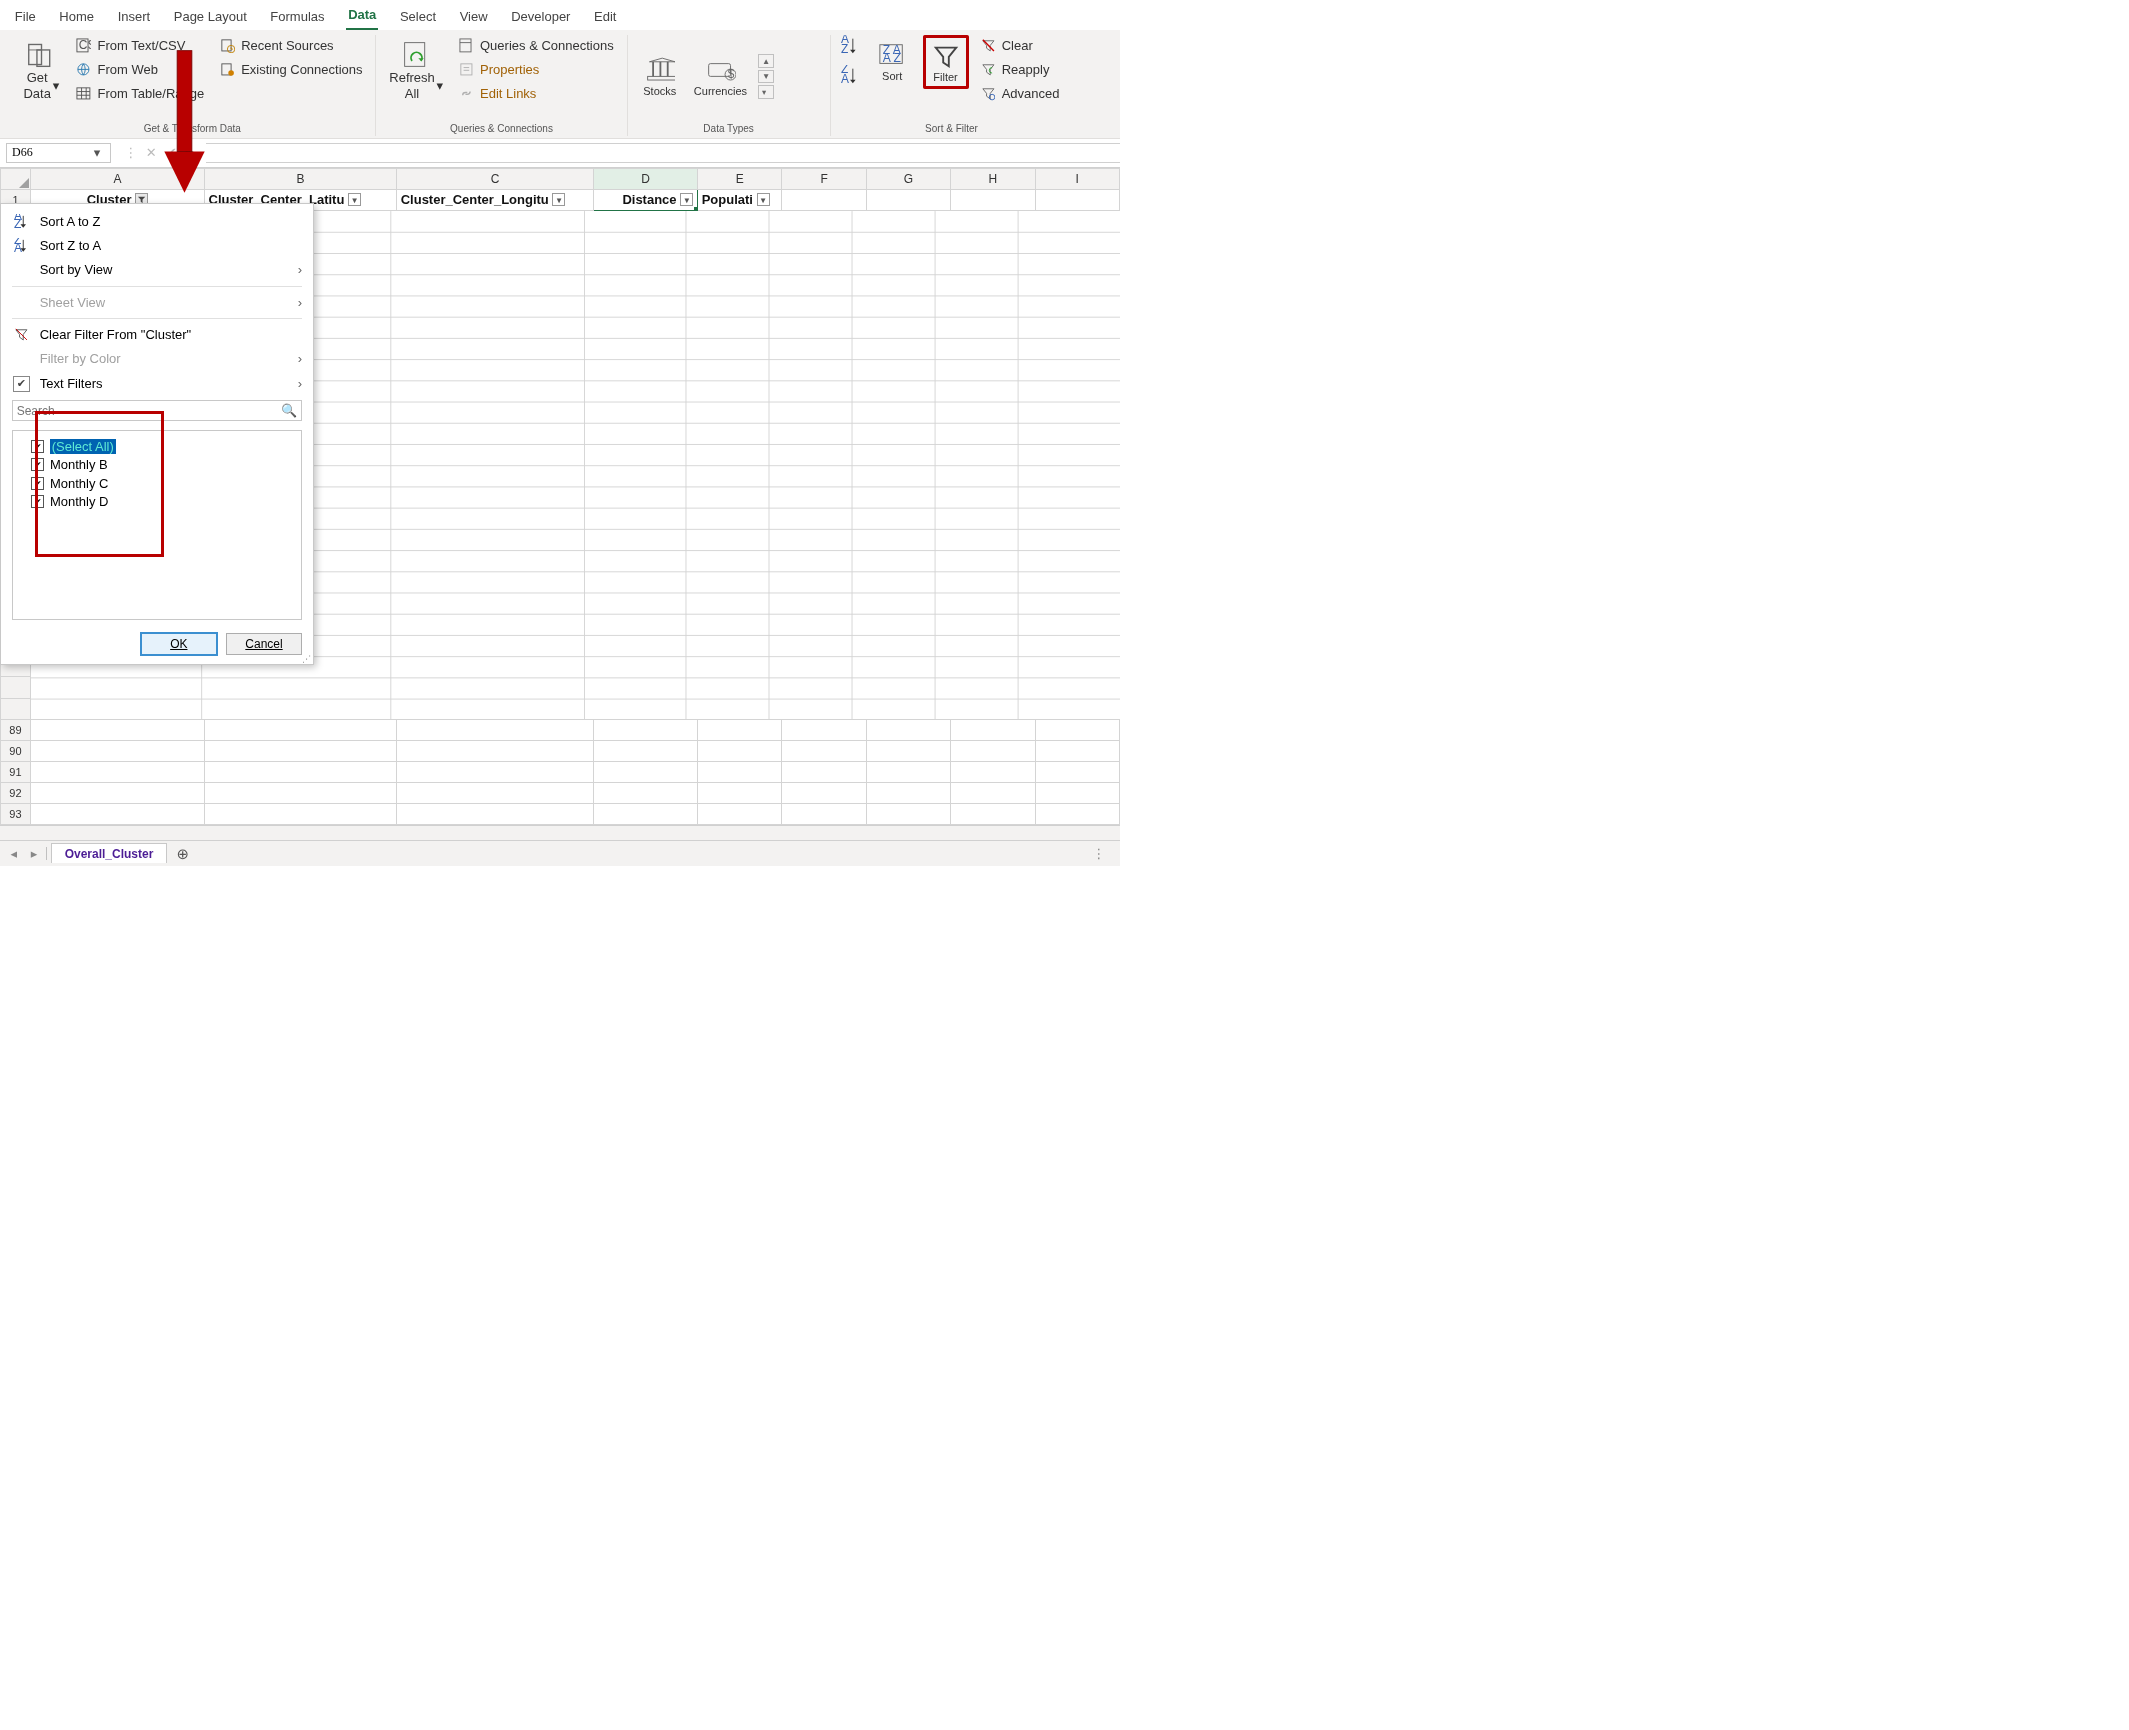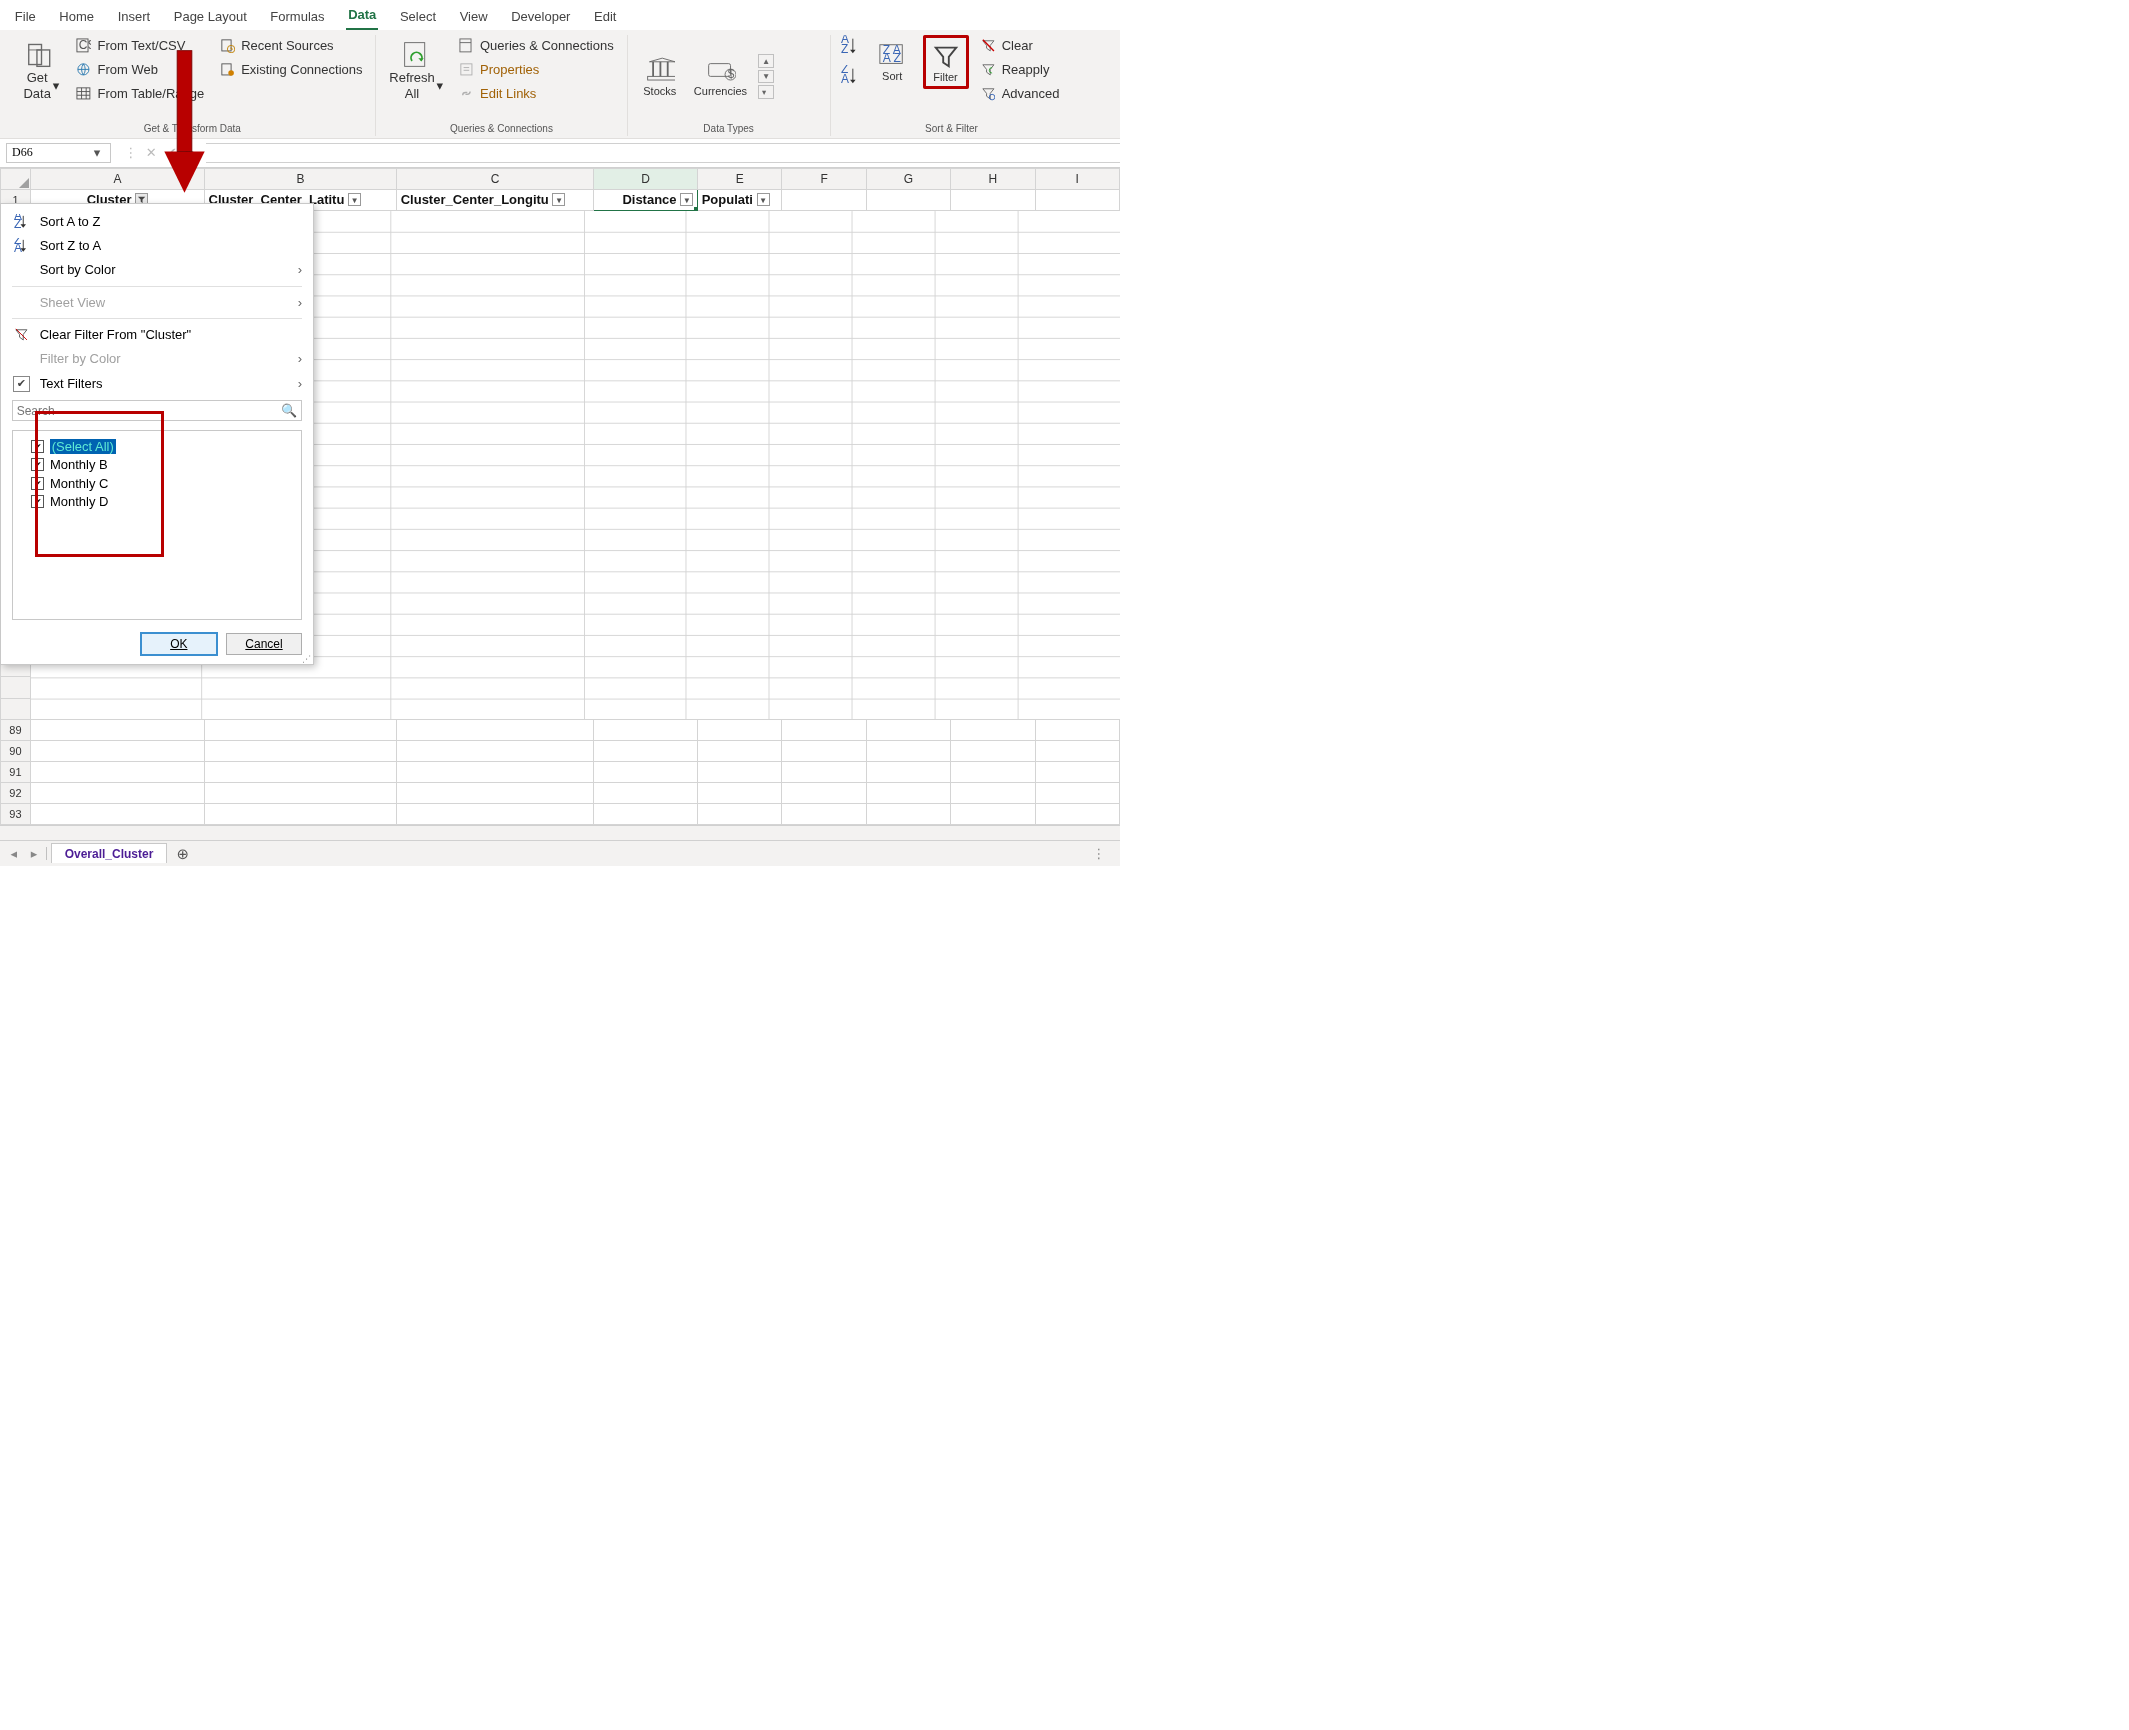--- a/index.html
+++ b/index.html
@@ -615,21 +615,21 @@
             <text x="0" y="7" font-size="7" fill="#3a66b5">Z</text>
             <text x="0" y="15" font-size="7" fill="#3a66b5">A</text>
             <line x1="10" y1="2" x2="10" y2="13" stroke="#333"></line>
             <polygon points="10,15 7,11 13,11" fill="#333"></polygon>
           </svg>
         </span>
       <span>Sort Z to A</span>
     </div>
     <div class="menu-item">
       <span class="micon"></span>
-      <span>Sort by Color</span>
+      <span>Sort by View</span>
       <span class="arrow">›</span>
     </div>
     <div class="menu-sep"></div>
     <div class="menu-item disabled">
       <span class="micon"></span>
       <span>Sheet View</span>
       <span class="arrow">›</span>
     </div>
     <div class="menu-sep"></div>
     <div class="menu-item">

